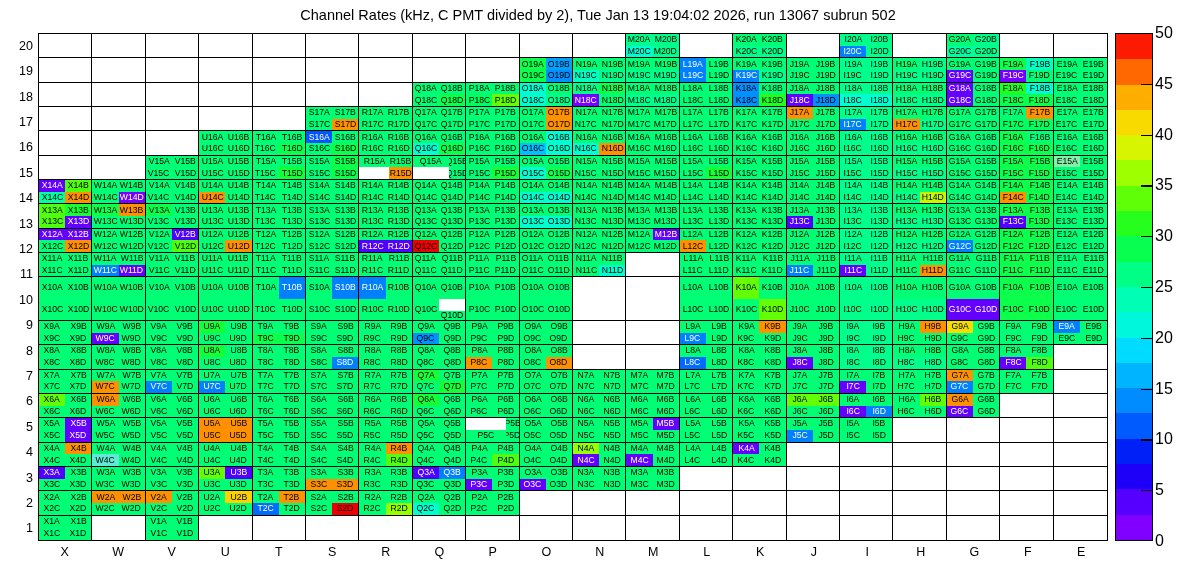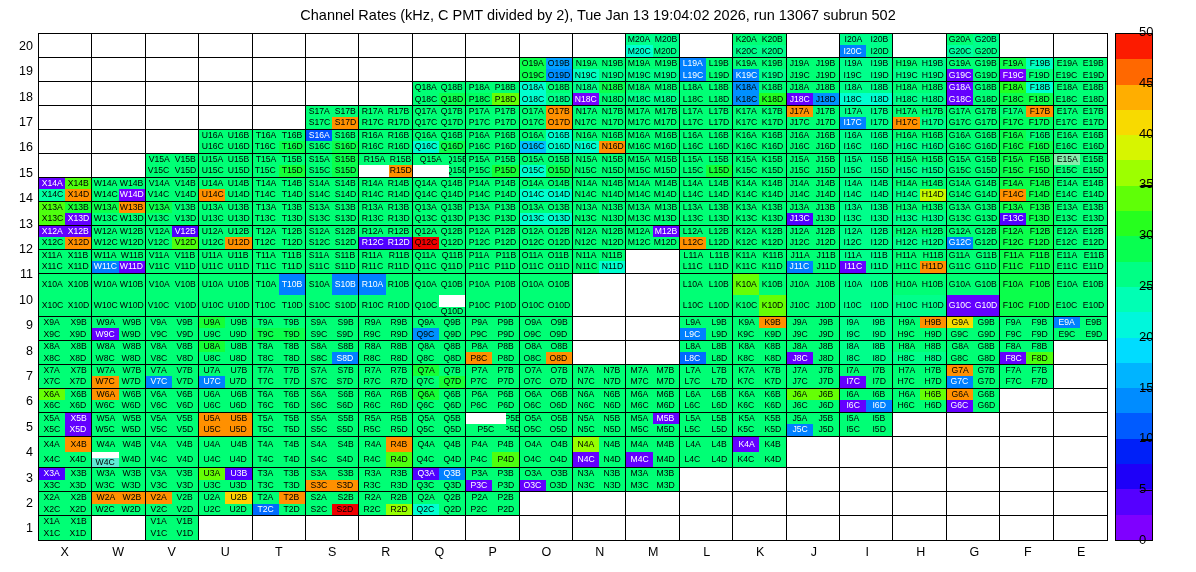--- a/index.html
+++ b/index.html
@@ -18,21 +18,21 @@
   
   .ylab{position:absolute;right:0;width:30px;text-align:right;font-size:12.5px;}
   .xlab{position:absolute;top:0;width:40px;text-align:center;font-size:12.5px;}
   #yaxis{position:absolute;left:0;top:33px;width:33px;height:508px;}
   #xaxis{position:absolute;left:38px;top:545px;width:1070px;height:18px;}
   
   #cbar{position:absolute;left:1115px;top:33px;width:38px;height:508px;border:1.2px solid #000;box-sizing:border-box;}
   #cbarfill{position:absolute;inset:0;}
   .cbseg{width:100%;}
   #cbticks{position:absolute;left:1115px;top:33px;width:80px;height:508px;}
-  .cbtick{position:absolute;left:24px;font-size:13px;line-height:1;}
+  .cbtick{position:absolute;left:40px;font-size:16px;line-height:1;}
   .cbtickmark{position:absolute;left:1141px;width:12px;height:1.3px;background:#000;}
 </style>
 </head>
 <body>
 
 <div id="root">
 
   <div id="title">Channel Rates (kHz, C PMT divided by 2), Tue Jan 13 19:04:02 2026, run 13067 subrun 502</div>
 
   <div id="yaxis">
@@ -3813,21 +3813,21 @@
             <span>X4D</span>
           </div>
         </div>
         <div class="cell">
           <div class="sub" style="background: rgb(0, 255, 117); color: rgb(0, 0, 0);">
             <span>W4A</span>
           </div>
           <div class="sub" style="background: rgb(0, 255, 117); color: rgb(0, 0, 0);">
             <span>W4B</span>
           </div>
-          <div class="sub" style="background: #5eead4; color: rgb(0, 0, 0); margin-top: 6px;">
+          <div class="sub" style="background: #5eead4; color: rgb(0, 0, 0);">
             <span>W4C</span>
           </div>
           <div class="sub" style="background: rgb(0, 255, 117); color: rgb(0, 0, 0);">
             <span>W4D</span>
           </div>
         </div>
         <div class="cell">
           <div class="sub" style="background: rgb(0, 255, 117); color: rgb(0, 0, 0);">
             <span>V4A</span>
           </div>

